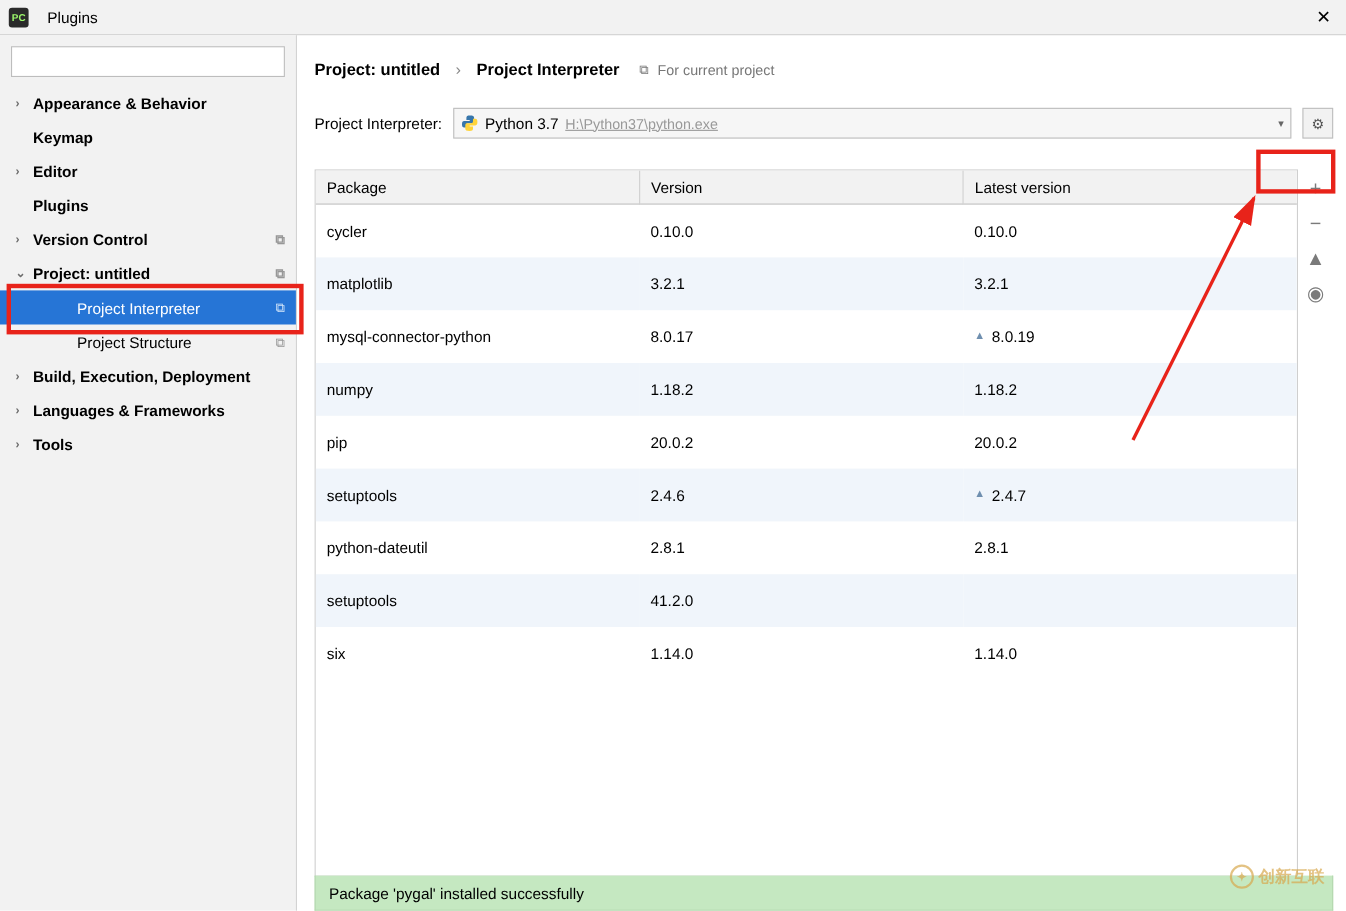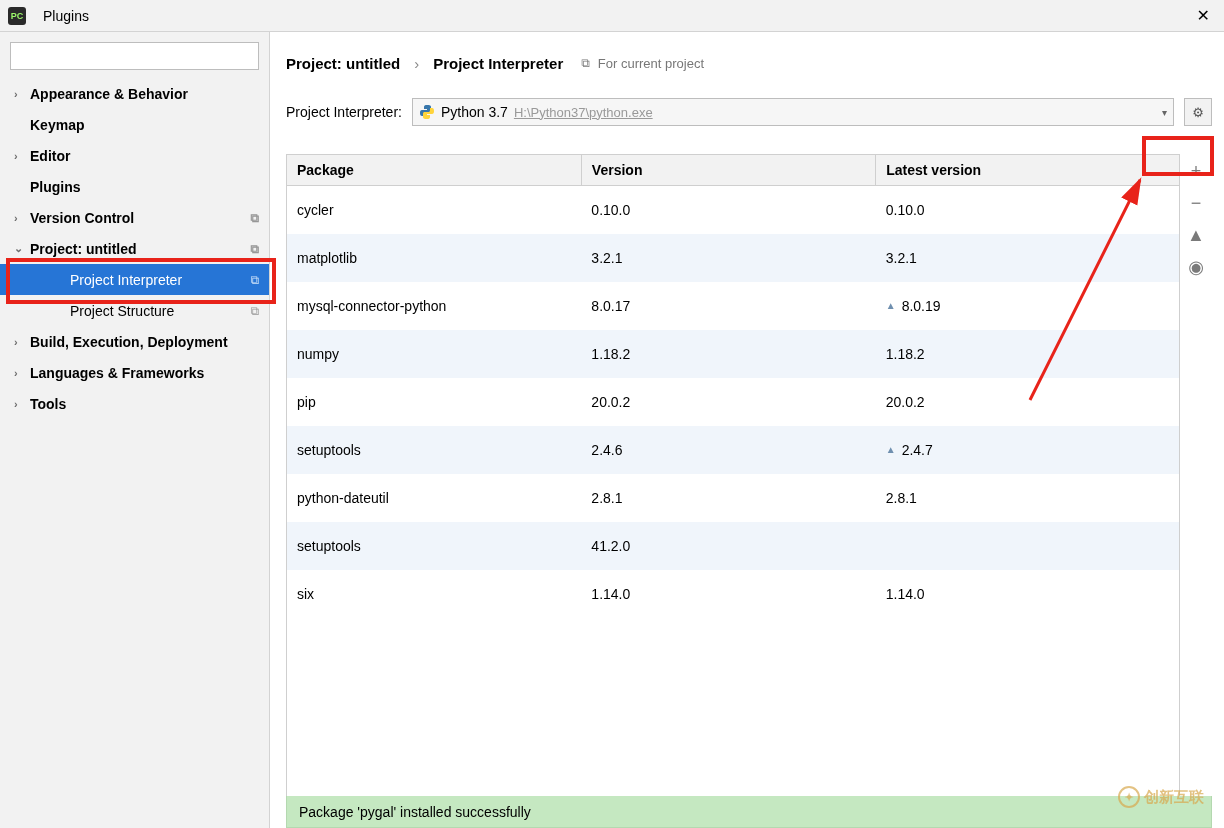--- a/index.html
+++ b/index.html
@@ -174,21 +174,21 @@
   flex-direction: column;
   min-height: 0;
 }
 .tbl { width: 100%; border-collapse: collapse; }
 .tbl th {
   background: #f2f2f2;
   border-bottom: 1px solid #cfcfcf;
   border-right: 1px solid #cfcfcf;
   text-align: left;
   padding: 6px 10px;
-  font-weight: bold;
+  font-weight: normal;
   font-size: 14px;
   height: 30px;
 }
 .tbl th:last-child { border-right: none; }
 .tbl td {
   padding: 16px 10px;
   font-size: 14px;
   height: 39px;
 }
 .tbl tr:nth-child(even) td { background: #f0f5fb; }

